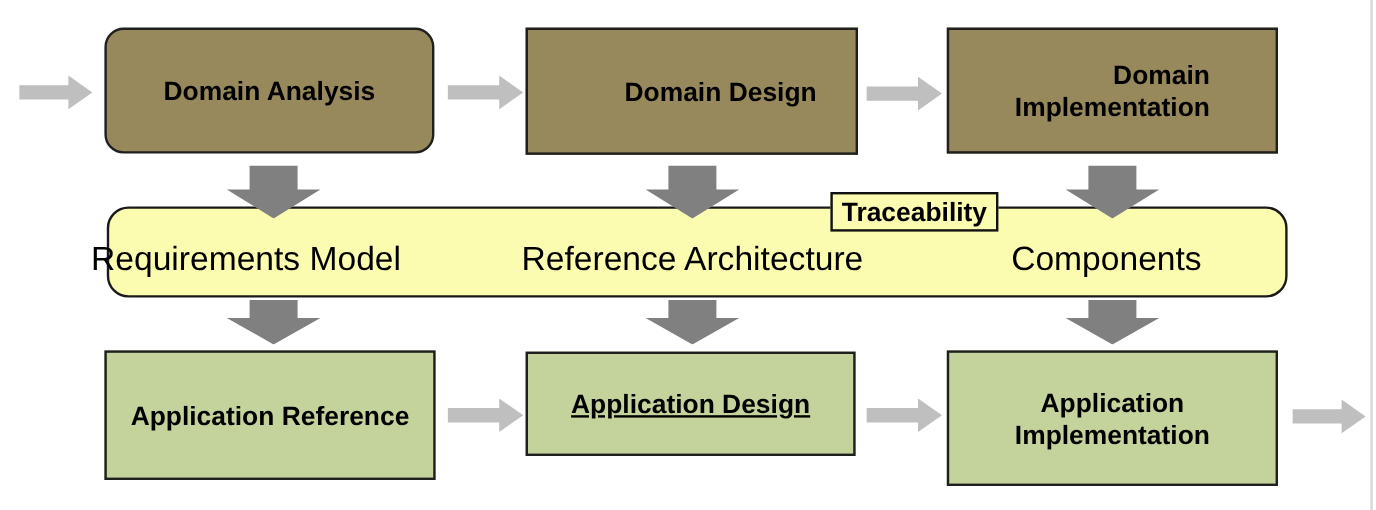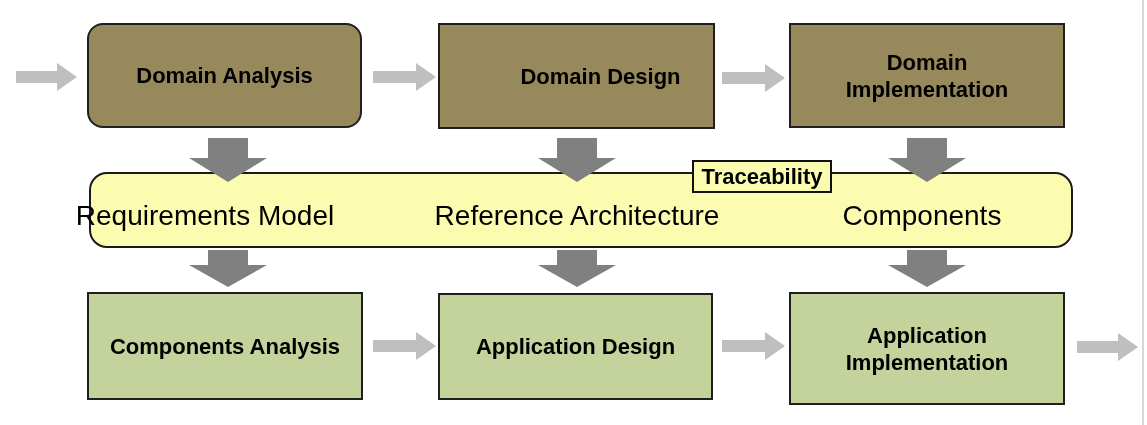--- a/index.html
+++ b/index.html
@@ -94,29 +94,29 @@
   <div class="tag">
     <span>Traceability</span>
   </div>
 
   <div class="box domain" style="left:87px; top:23px; width:275px; height:105px;border-radius:16px;">
     <span>Domain Analysis</span>
   </div>
   <div class="box domain" style="left:438px; top:23px; width:277px; height:106px;padding-left:48px;">
     <span>Domain Design</span>
   </div>
-  <div class="box domain" style="left:789px; top:23px; width:276px; height:105px;">
+  <div class="box domain" style="left:789px; top:23px; width:276px; height:105px;text-align:right;">
     <span>Domain
 Implementation</span>
   </div>
 
   <div class="box application" style="left:87px; top:292px; width:276px; height:108px;">
-    <span>Components Analysis</span>
+    <span>Application Reference</span>
   </div>
-  <div class="box application" style="left:438px; top:293px; width:275px; height:107px;">
+  <div class="box application" style="left:438px; top:293px; width:275px; height:87px;text-decoration:underline;">
     <span>Application Design</span>
   </div>
   <div class="box application" style="left:789px; top:292px; width:276px; height:113px;">
     <span>Application
 Implementation</span>
   </div>
 
   <div class="arrow" style="left:16px; top:63px;">
     <svg width="61" height="28" viewBox="0 0 61 28">
         <polygon points="0,8 41,8 41,0 61,14 41,28 41,20 0,20" fill="#BFBFBF"></polygon>

